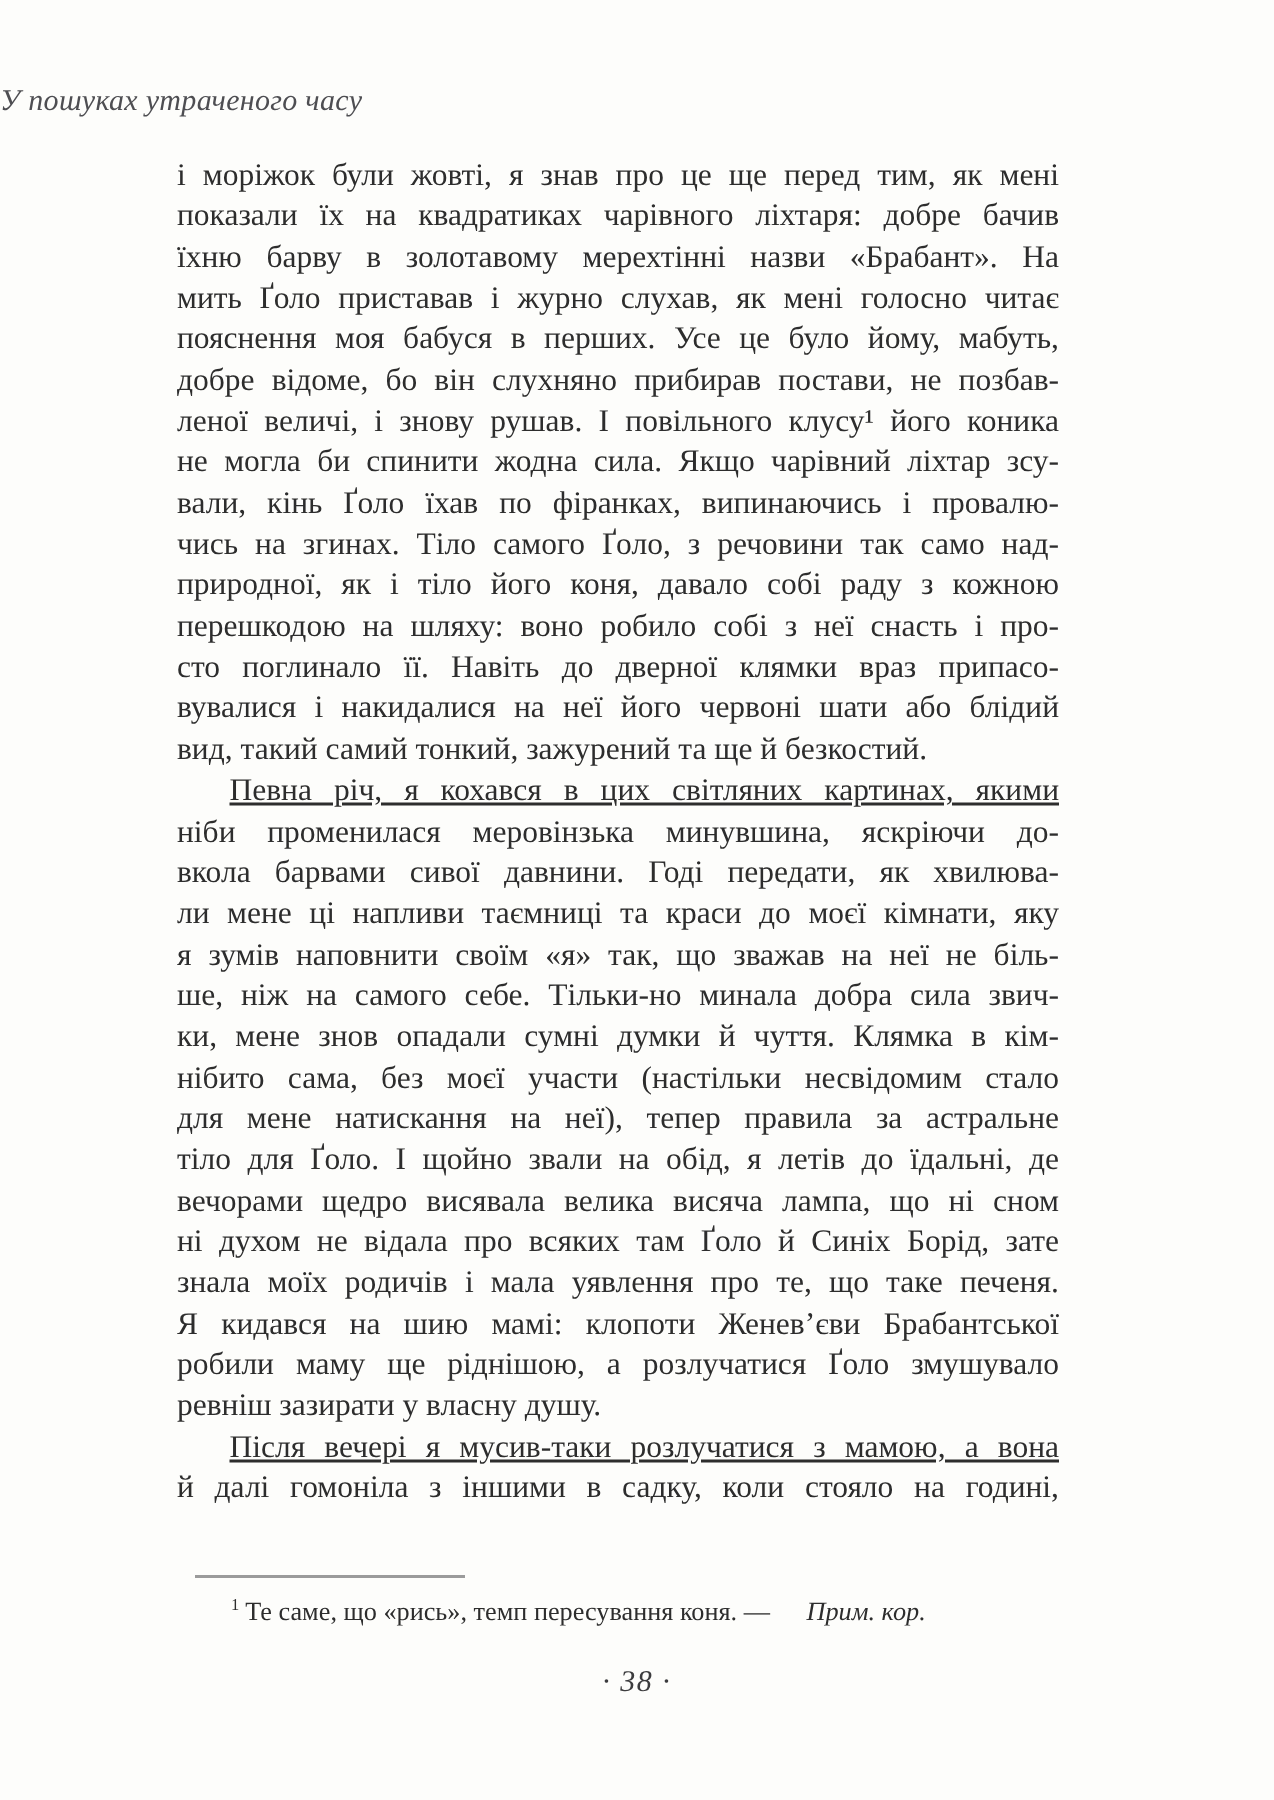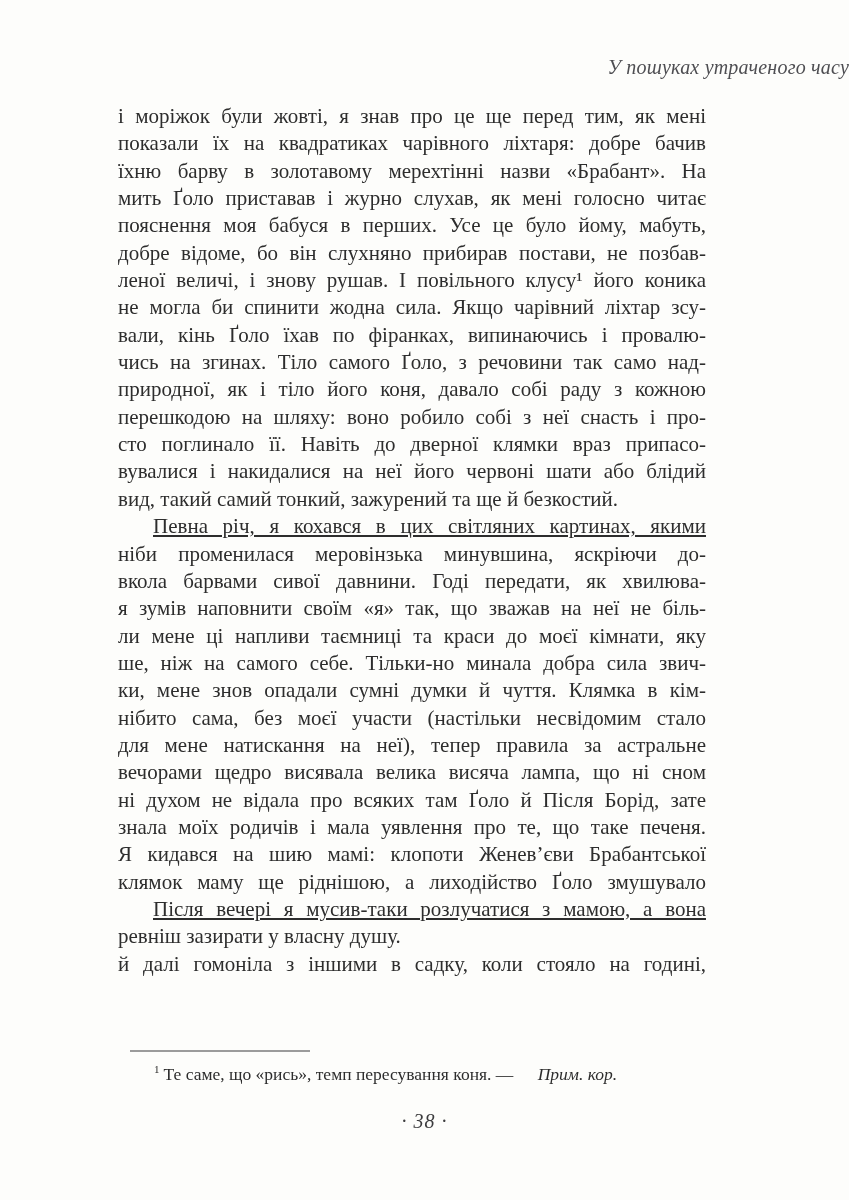--- a/index.html
+++ b/index.html
@@ -18,21 +18,21 @@
     position: relative;
     width: 849px;
     height: 1200px;
     background: #fdfdfb;
   }
   .running-header {
     position: absolute;
     top: 56px;
     left: 0;
     width: 849px;
-    text-align: right;
+    text-align: left;
     font-style: italic;
     font-size: 20px;
     color: #4e4e52;
     letter-spacing: 0.2px;
   }
   .text-block {
     position: absolute;
     left: 118px;
     top: 103px;
     width: 588px;
@@ -113,33 +113,34 @@
       <div class="line">вали, кінь Ґоло їхав по фіранках, випинаючись і провалю-</div>
       <div class="line">чись на згинах. Тіло самого Ґоло, з речовини так само над-</div>
       <div class="line">природної, як і тіло його коня, давало собі раду з кожною</div>
       <div class="line">перешкодою на шляху: воно робило собі з неї снасть і про-</div>
       <div class="line">сто поглинало її. Навіть до дверної клямки враз припасо-</div>
       <div class="line">вувалися і накидалися на неї його червоні шати або блідий</div>
       <div class="line last">вид, такий самий тонкий, зажурений та ще й безкостий.</div>
       <div class="line indent">Певна річ, я кохався в цих світляних картинах, якими</div>
       <div class="line">ніби променилася меровінзька минувшина, яскріючи до-</div>
       <div class="line">вкола барвами сивої давнини. Годі передати, як хвилюва-</div>
+      <div class="line">ли мене ці напливи таємниці та краси до моєї кімнати, яку</div>
       <div class="line">я зумів наповнити своїм «я» так, що зважав на неї не біль-</div>
-      <div class="line">ли мене ці напливи таємниці та краси до моєї кімнати, яку</div>
       <div class="line">ше, ніж на самого себе. Тільки-но минала добра сила звич-</div>
       <div class="line">ки, мене знов опадали сумні думки й чуття. Клямка в кім-</div>
       <div class="line">нібито сама, без моєї участи (настільки несвідомим стало</div>
       <div class="line">для мене натискання на неї), тепер правила за астральне</div>
+      <div class="line">тіло для Ґоло. І щойно звали на обід, я летів до їдальні, де</div>
       <div class="line">вечорами щедро висявала велика висяча лампа, що ні сном</div>
-      <div class="line">ні духом не відала про всяких там Ґоло й Після Борід, зате</div>
+      <div class="line">ні духом не відала про всяких там Ґоло й Синіх Борід, зате</div>
       <div class="line">знала моїх родичів і мала уявлення про те, що таке печеня.</div>
       <div class="line">Я кидався на шию мамі: клопоти Женев’єви Брабантської</div>
-      <div class="line">клямок маму ще ріднішою, а лиходійство Ґоло змушувало</div>
+      <div class="line">робили маму ще ріднішою, а розлучатися Ґоло змушувало</div>
+      <div class="line last">ревніш зазирати у власну душу.</div>
       <div class="line indent">Після вечері я мусив-таки розлучатися з мамою, а вона</div>
-      <div class="line last">ревніш зазирати у власну душу.</div>
       <div class="line">й далі гомоніла з іншими в садку, коли стояло на годині,</div>
     </div>
 
   <div class="footnote-rule"></div>
 
   <div class="footnote">
     <sup>1</sup><span>Те саме, що «рись», темп пересування коня. — </span><span class="attribution">Прим. кор.</span>
   </div>
 
   <div class="page-number">· 38 ·</div>

